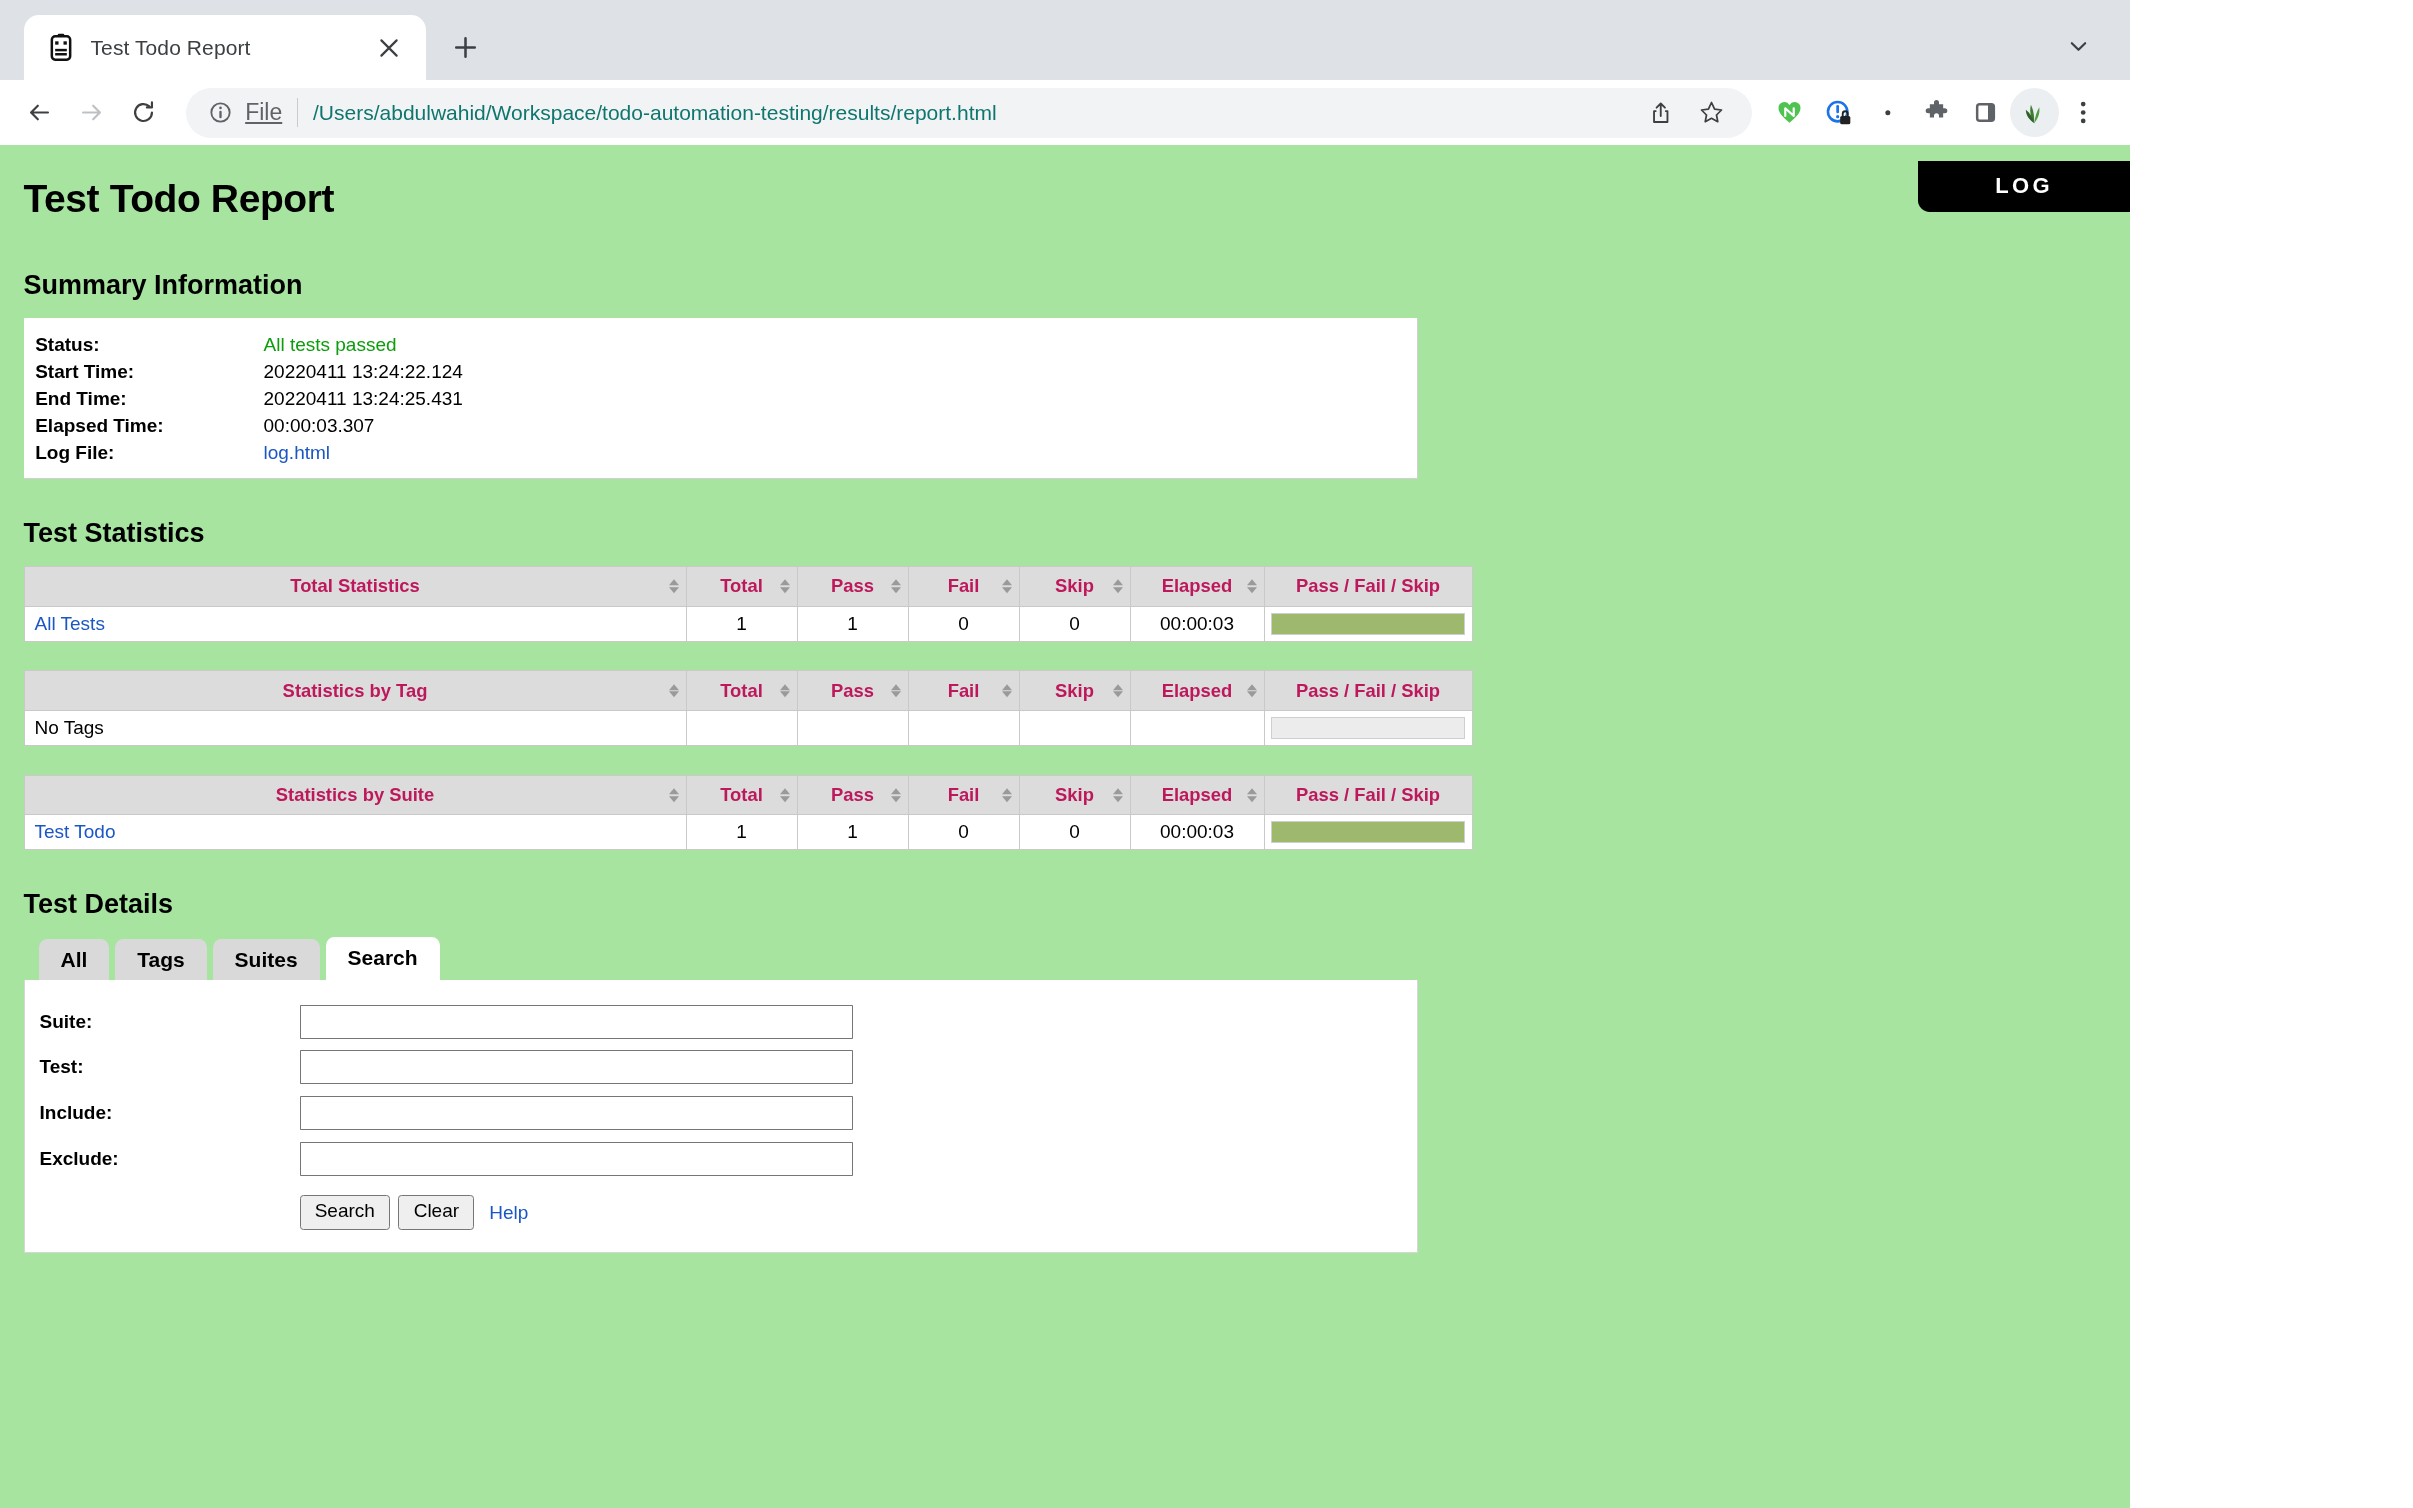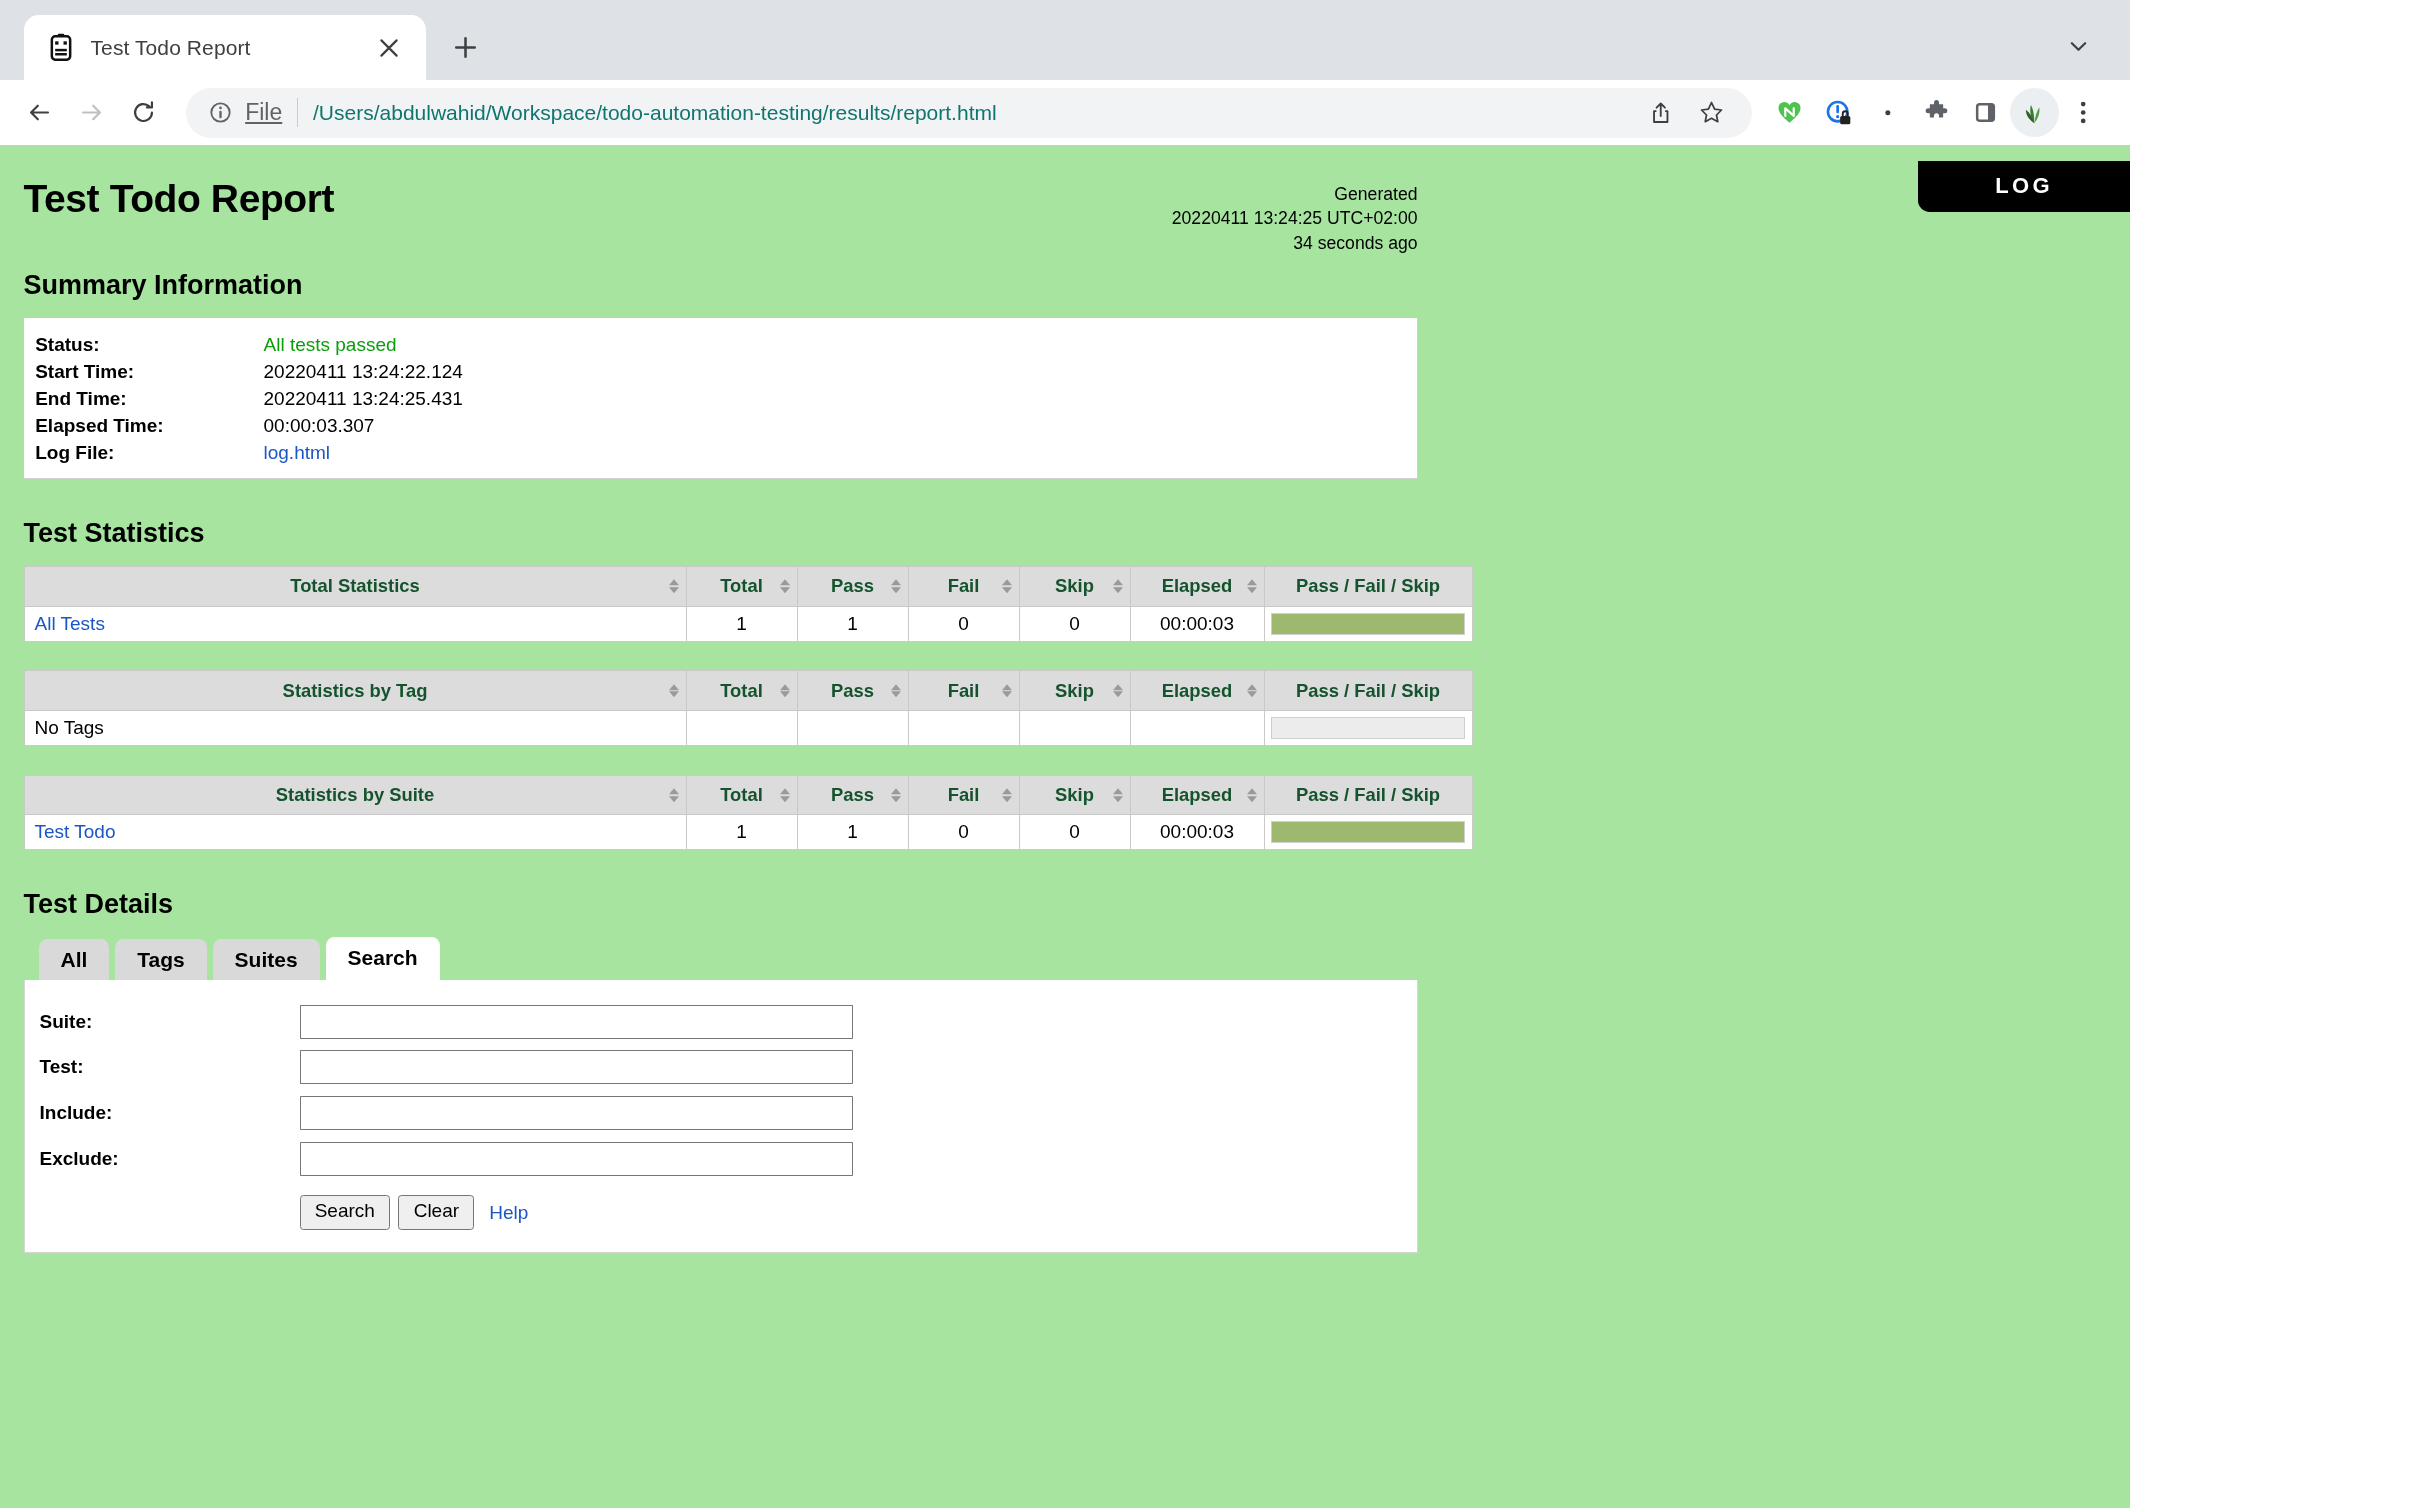--- a/index.html
+++ b/index.html
@@ -69,21 +69,21 @@
   .summary-row { display: flex; padding: 2.5px 0; }
   .summary-label { width: 240px; padding-left: 11.7px; font-size: 19px; font-weight: bold; color: #000; }
   .summary-value { font-size: 19px; color: #000; }
   .pass-text { color: #0b9d0b; }
   a.link { color: #1a56c4; text-decoration: none; }
 
   
   table.stats { border-collapse: collapse; width: 1394px; margin-bottom: 28.5px; background: #fff; table-layout: fixed; }
   table.stats th {
     background: #dcdcdc; border: 0.8px solid #c9c9c9;
-    font-size: 18.4px; font-weight: bold; color: #14532d;
+    font-size: 18.4px; font-weight: bold; color: #be185d;
     padding: 8.4px 5px; text-align: center; position: relative;
     height: 39px;
   }
   table.stats td {
     border: 0.8px solid #c9c9c9; font-size: 19px; color: #000;
     padding: 5.9px 6.7px; text-align: center; height: 35px;
   }
   table.stats td.name { text-align: left; padding-left: 10px; }
   .sortgly { position: absolute; right: 6.7px; top: 50%; transform: translateY(-50%); display: inline-flex; flex-direction: column; gap: 1.7px; }
   .sortgly i { display: block; width: 0; height: 0; border-left: 5.9px solid transparent; border-right: 5.9px solid transparent; }
@@ -254,25 +254,20 @@
 
   <div class="viewport">
 
     <div class="log-badge">LOG</div>
 
     <div class="page">
       <div class="content">
 
         <div class="title-row">
           <h1 class="report-title">Test Todo Report</h1>
-          <div class="gen-block">
-            <div>Generated</div>
-            <div>20220411 13:24:25 UTC+02:00</div>
-            <div>34 seconds ago</div>
-          </div>
         </div>
 
         <h2 class="section">Summary Information</h2>
         <div class="summary" id="summary-table">
             <div class="summary-row">
               <div class="summary-label">Status:</div>
               <div class="summary-value pass-text">All tests passed</div>
             </div>
             <div class="summary-row">
               <div class="summary-label">Start Time:</div>

